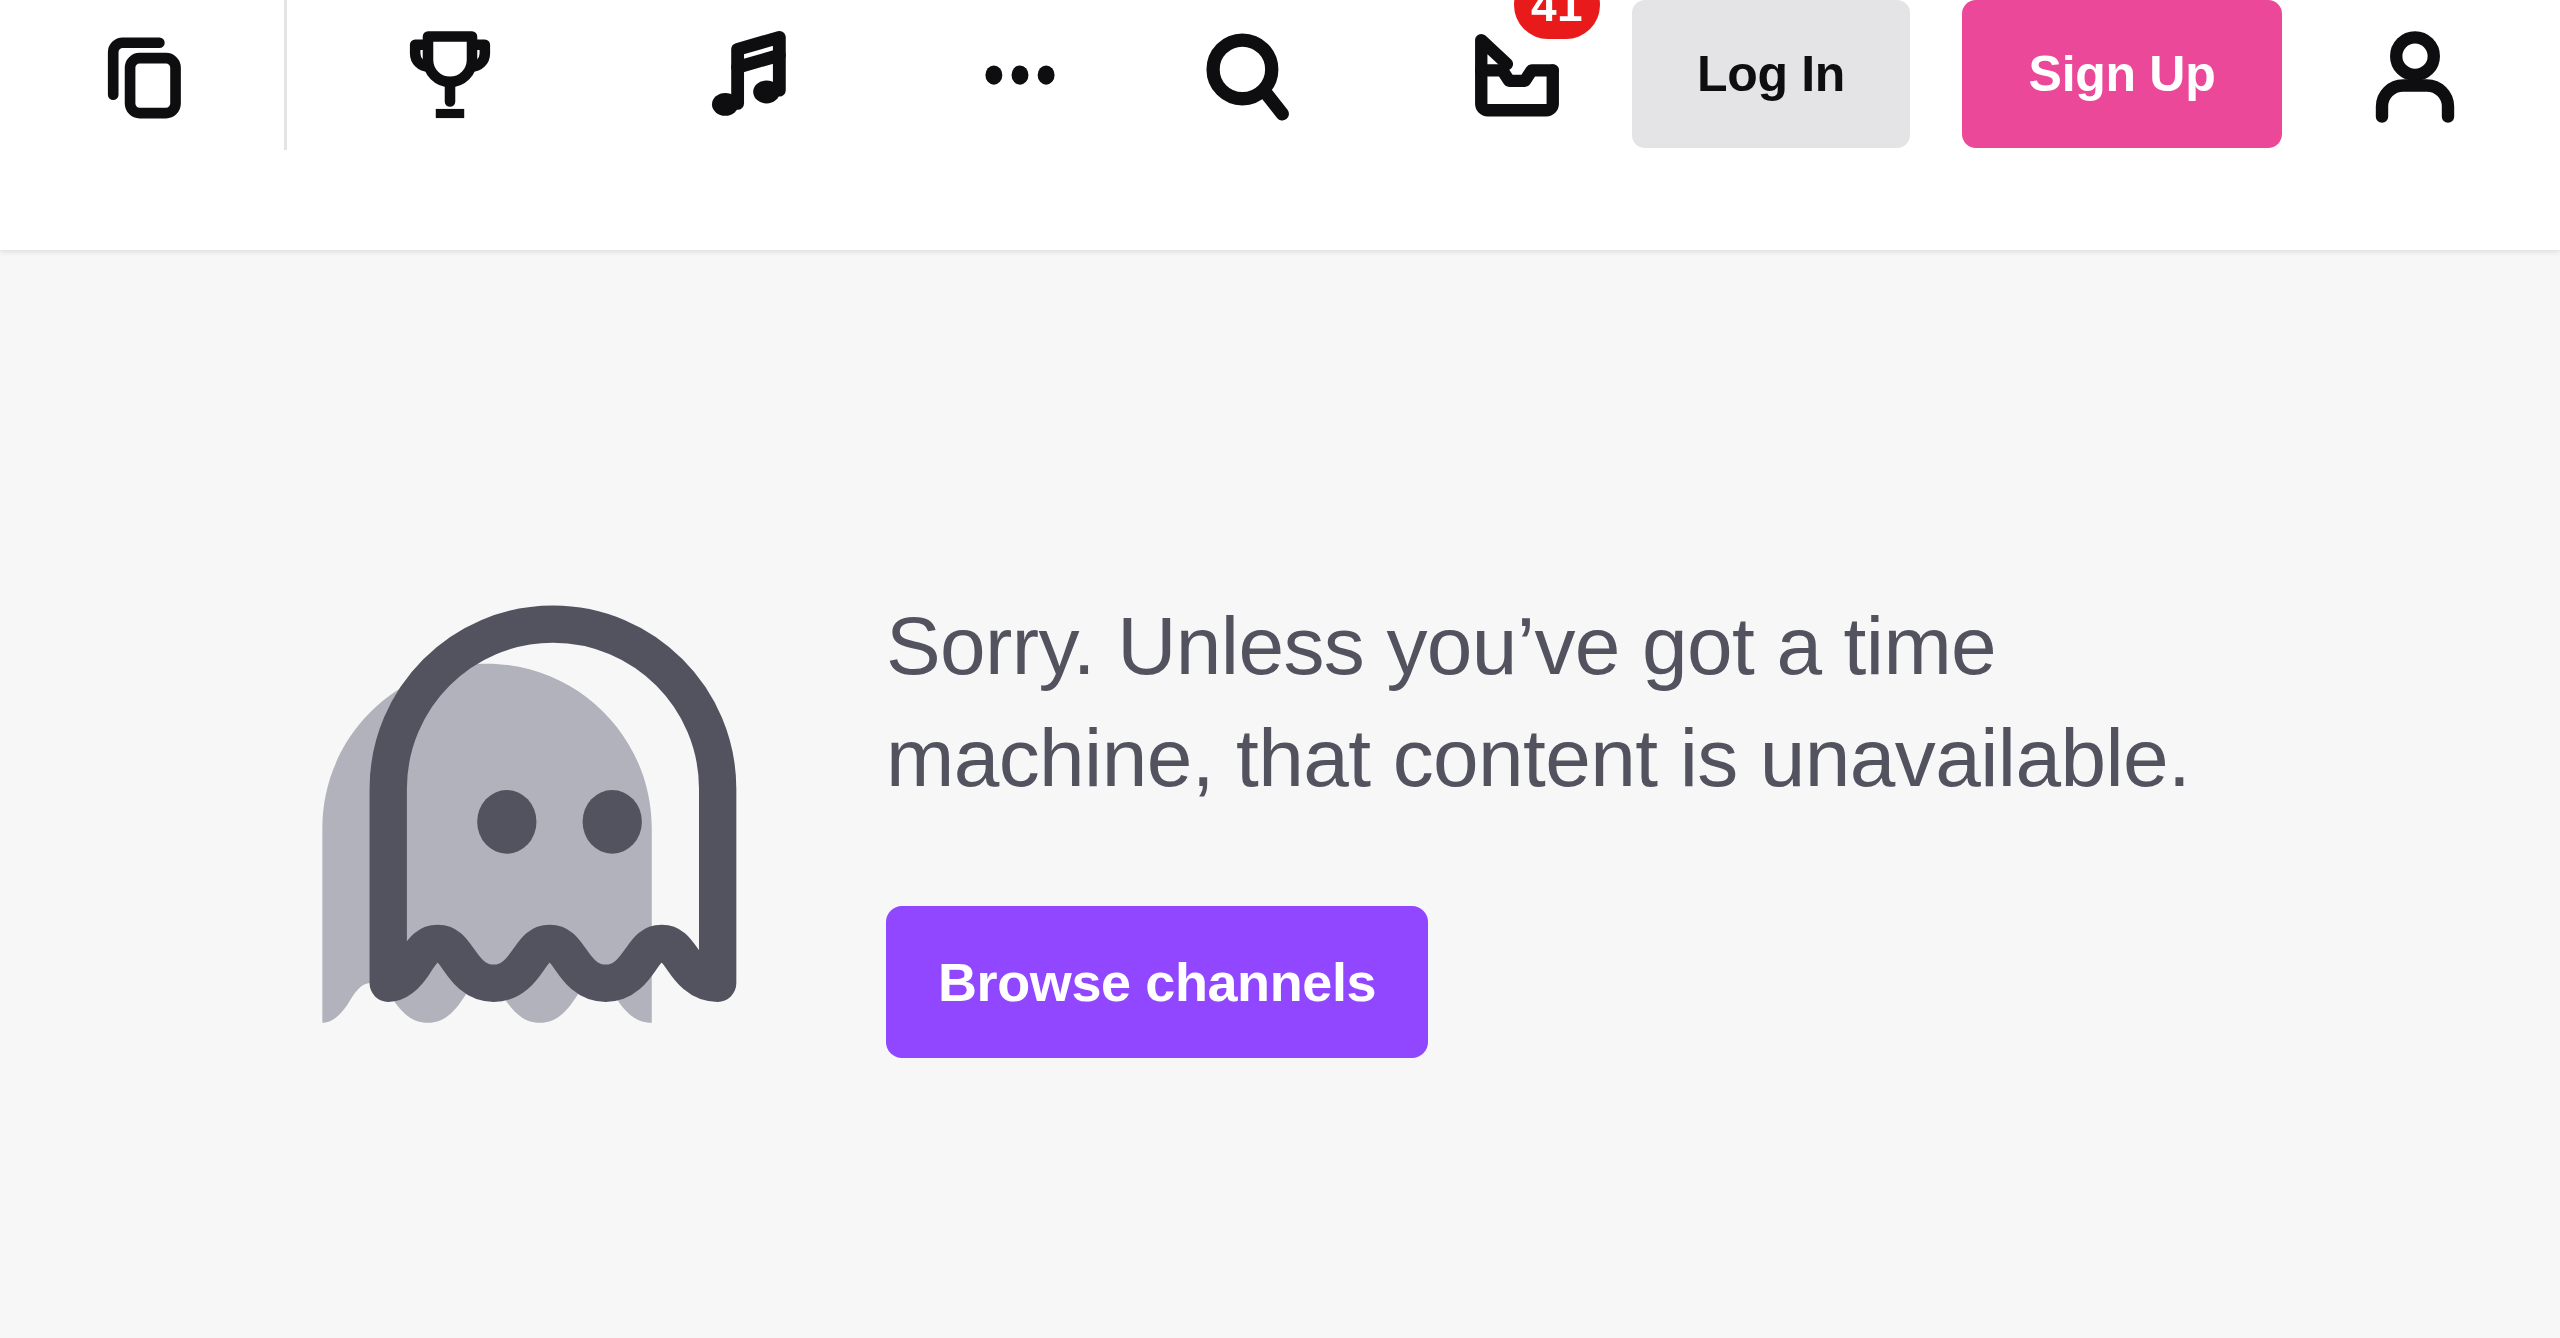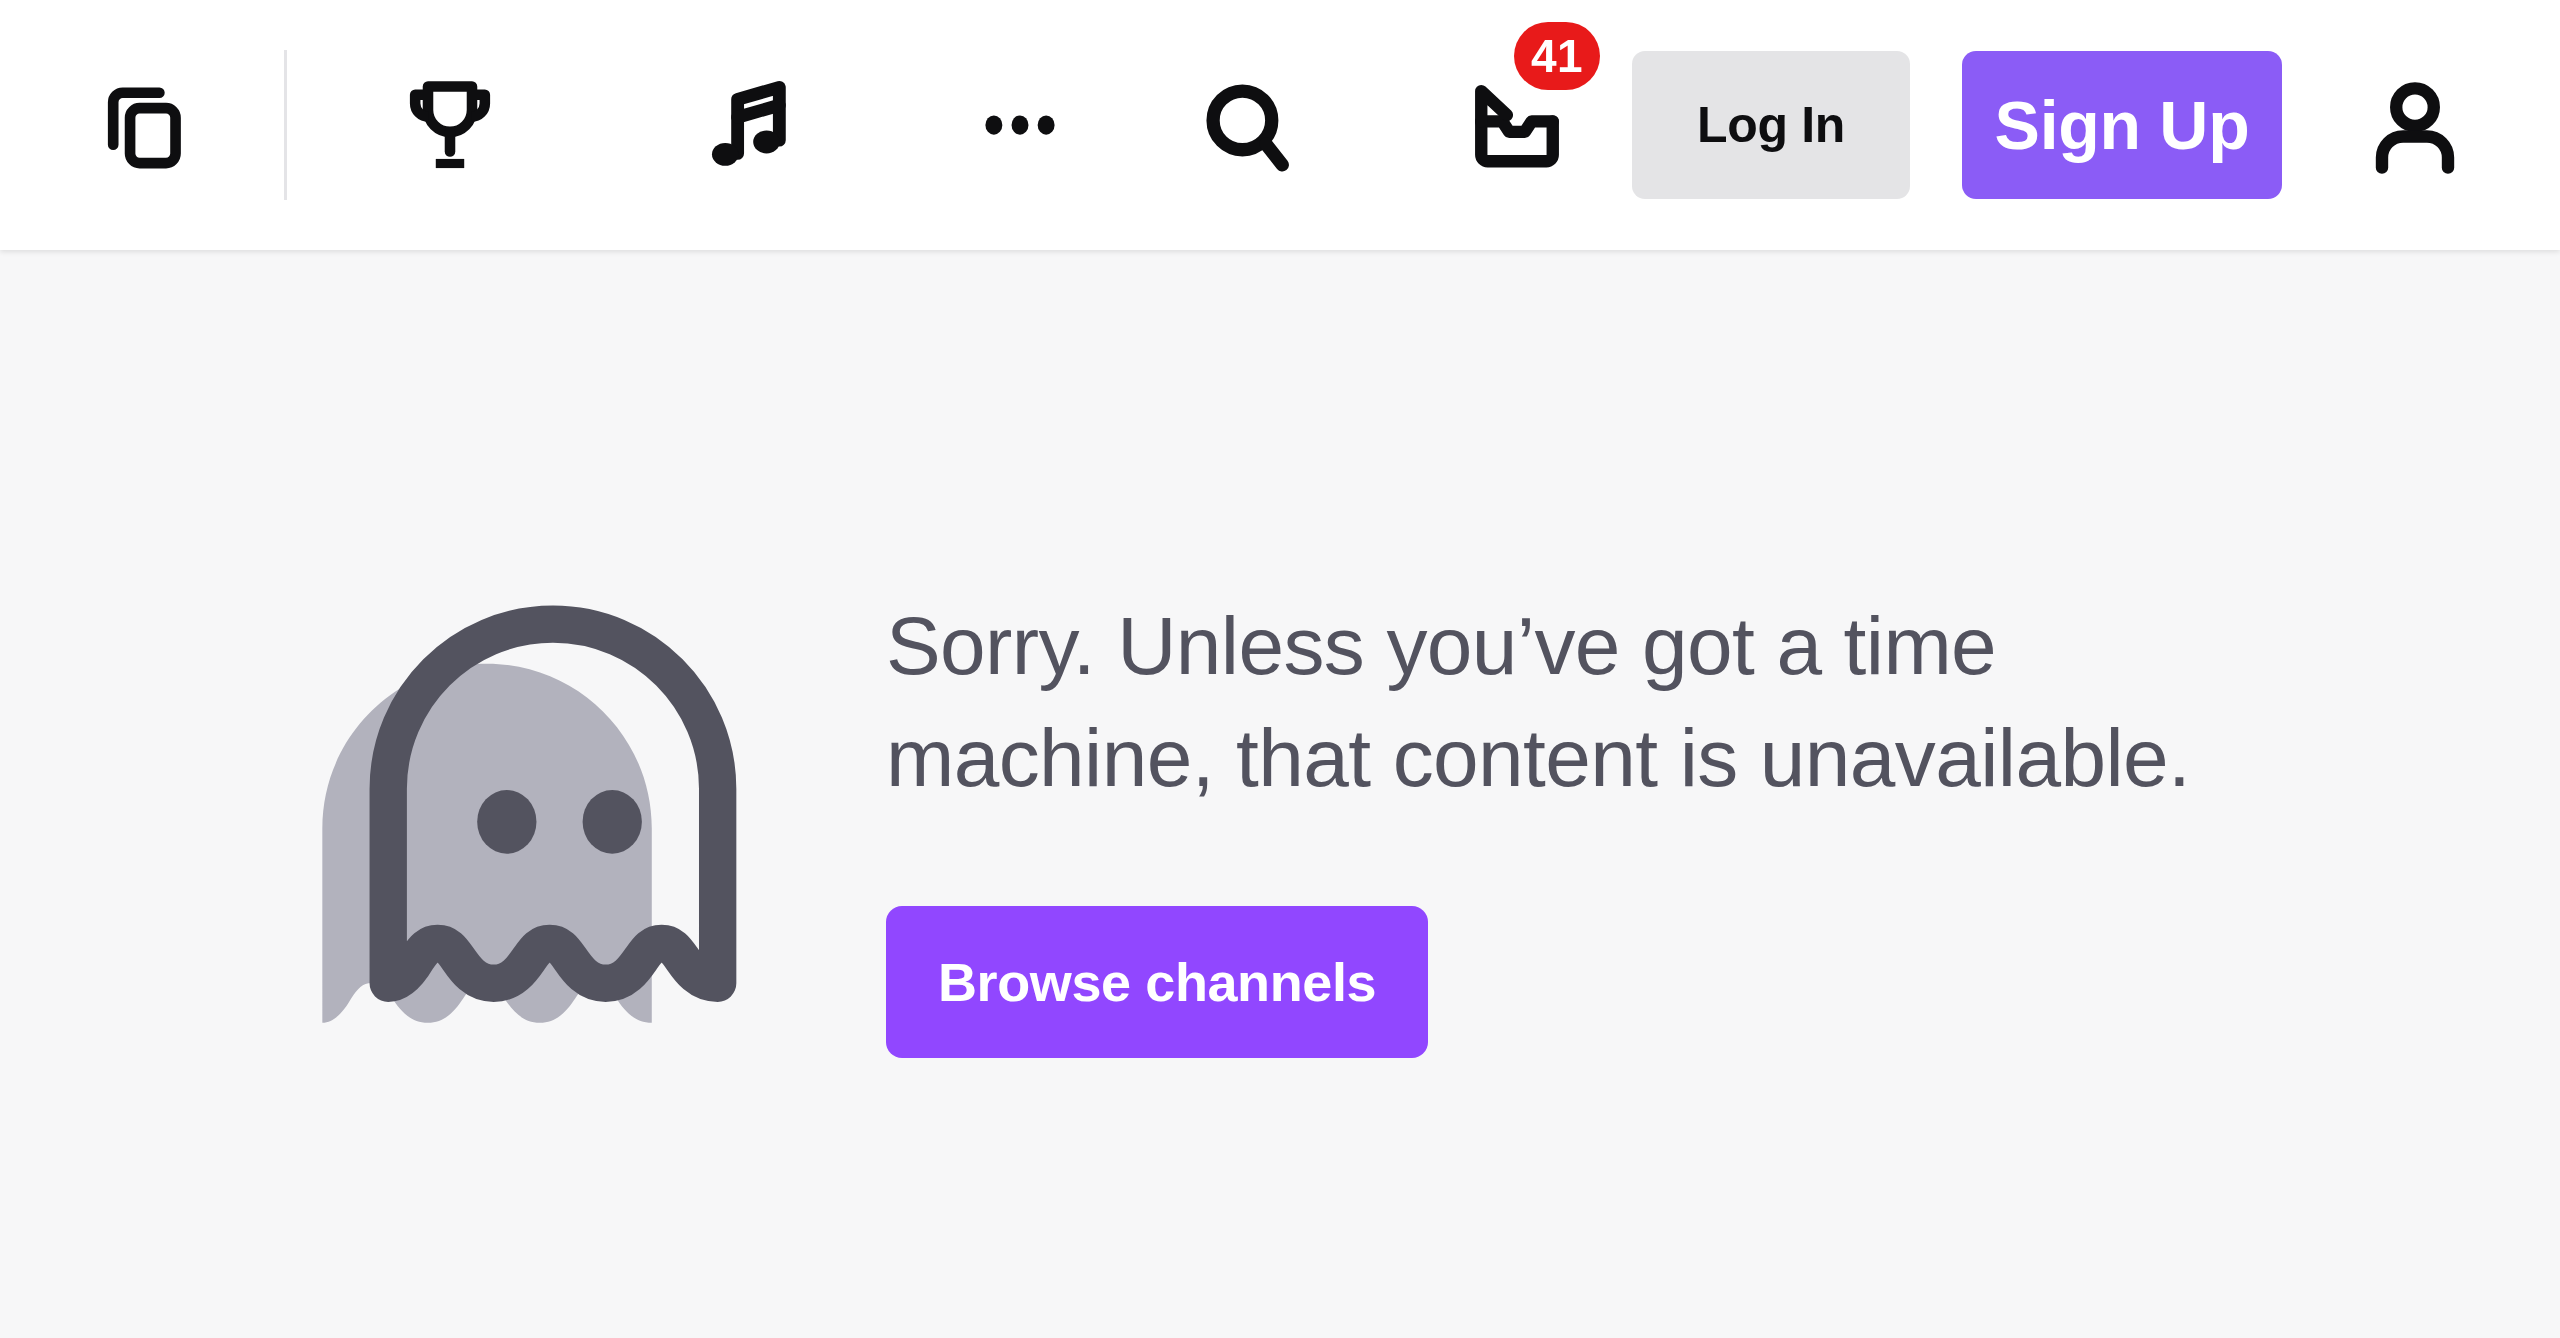--- a/index.html
+++ b/index.html
@@ -24,21 +24,21 @@
     flex-direction: column;
     position: relative;
   }
 
   
   .topnav {
     height: 250px;
     flex: 0 0 250px;
     background: #ffffff;
     display: flex;
-    align-items: center;
+    align-items: flex-start;
     position: relative;
     z-index: 5;
     box-shadow: 0 2px 5px rgba(0,0,0,0.10);
   }
 
   .nav-left {
     display: flex;
     align-items: center;
     padding-left: 100px;
   }
@@ -111,23 +111,23 @@
     background: #e4e4e6;
     color: #0e0e10;
     font-size: 50px;
     width: 278px;
     height: 148px;
     margin-left: 60px;
     border-radius: 13px;
   }
 
   .btn-signup {
-    background: #8b5cf6;
+    background: #ec4899;
     color: #ffffff;
-    font-size: 68px;
+    font-size: 50px;
     width: 320px;
     height: 148px;
     margin-left: 52px;
   }
 
   
   .content {
     flex: 1 1 auto;
     background: #f7f7f8;
     display: flex;

